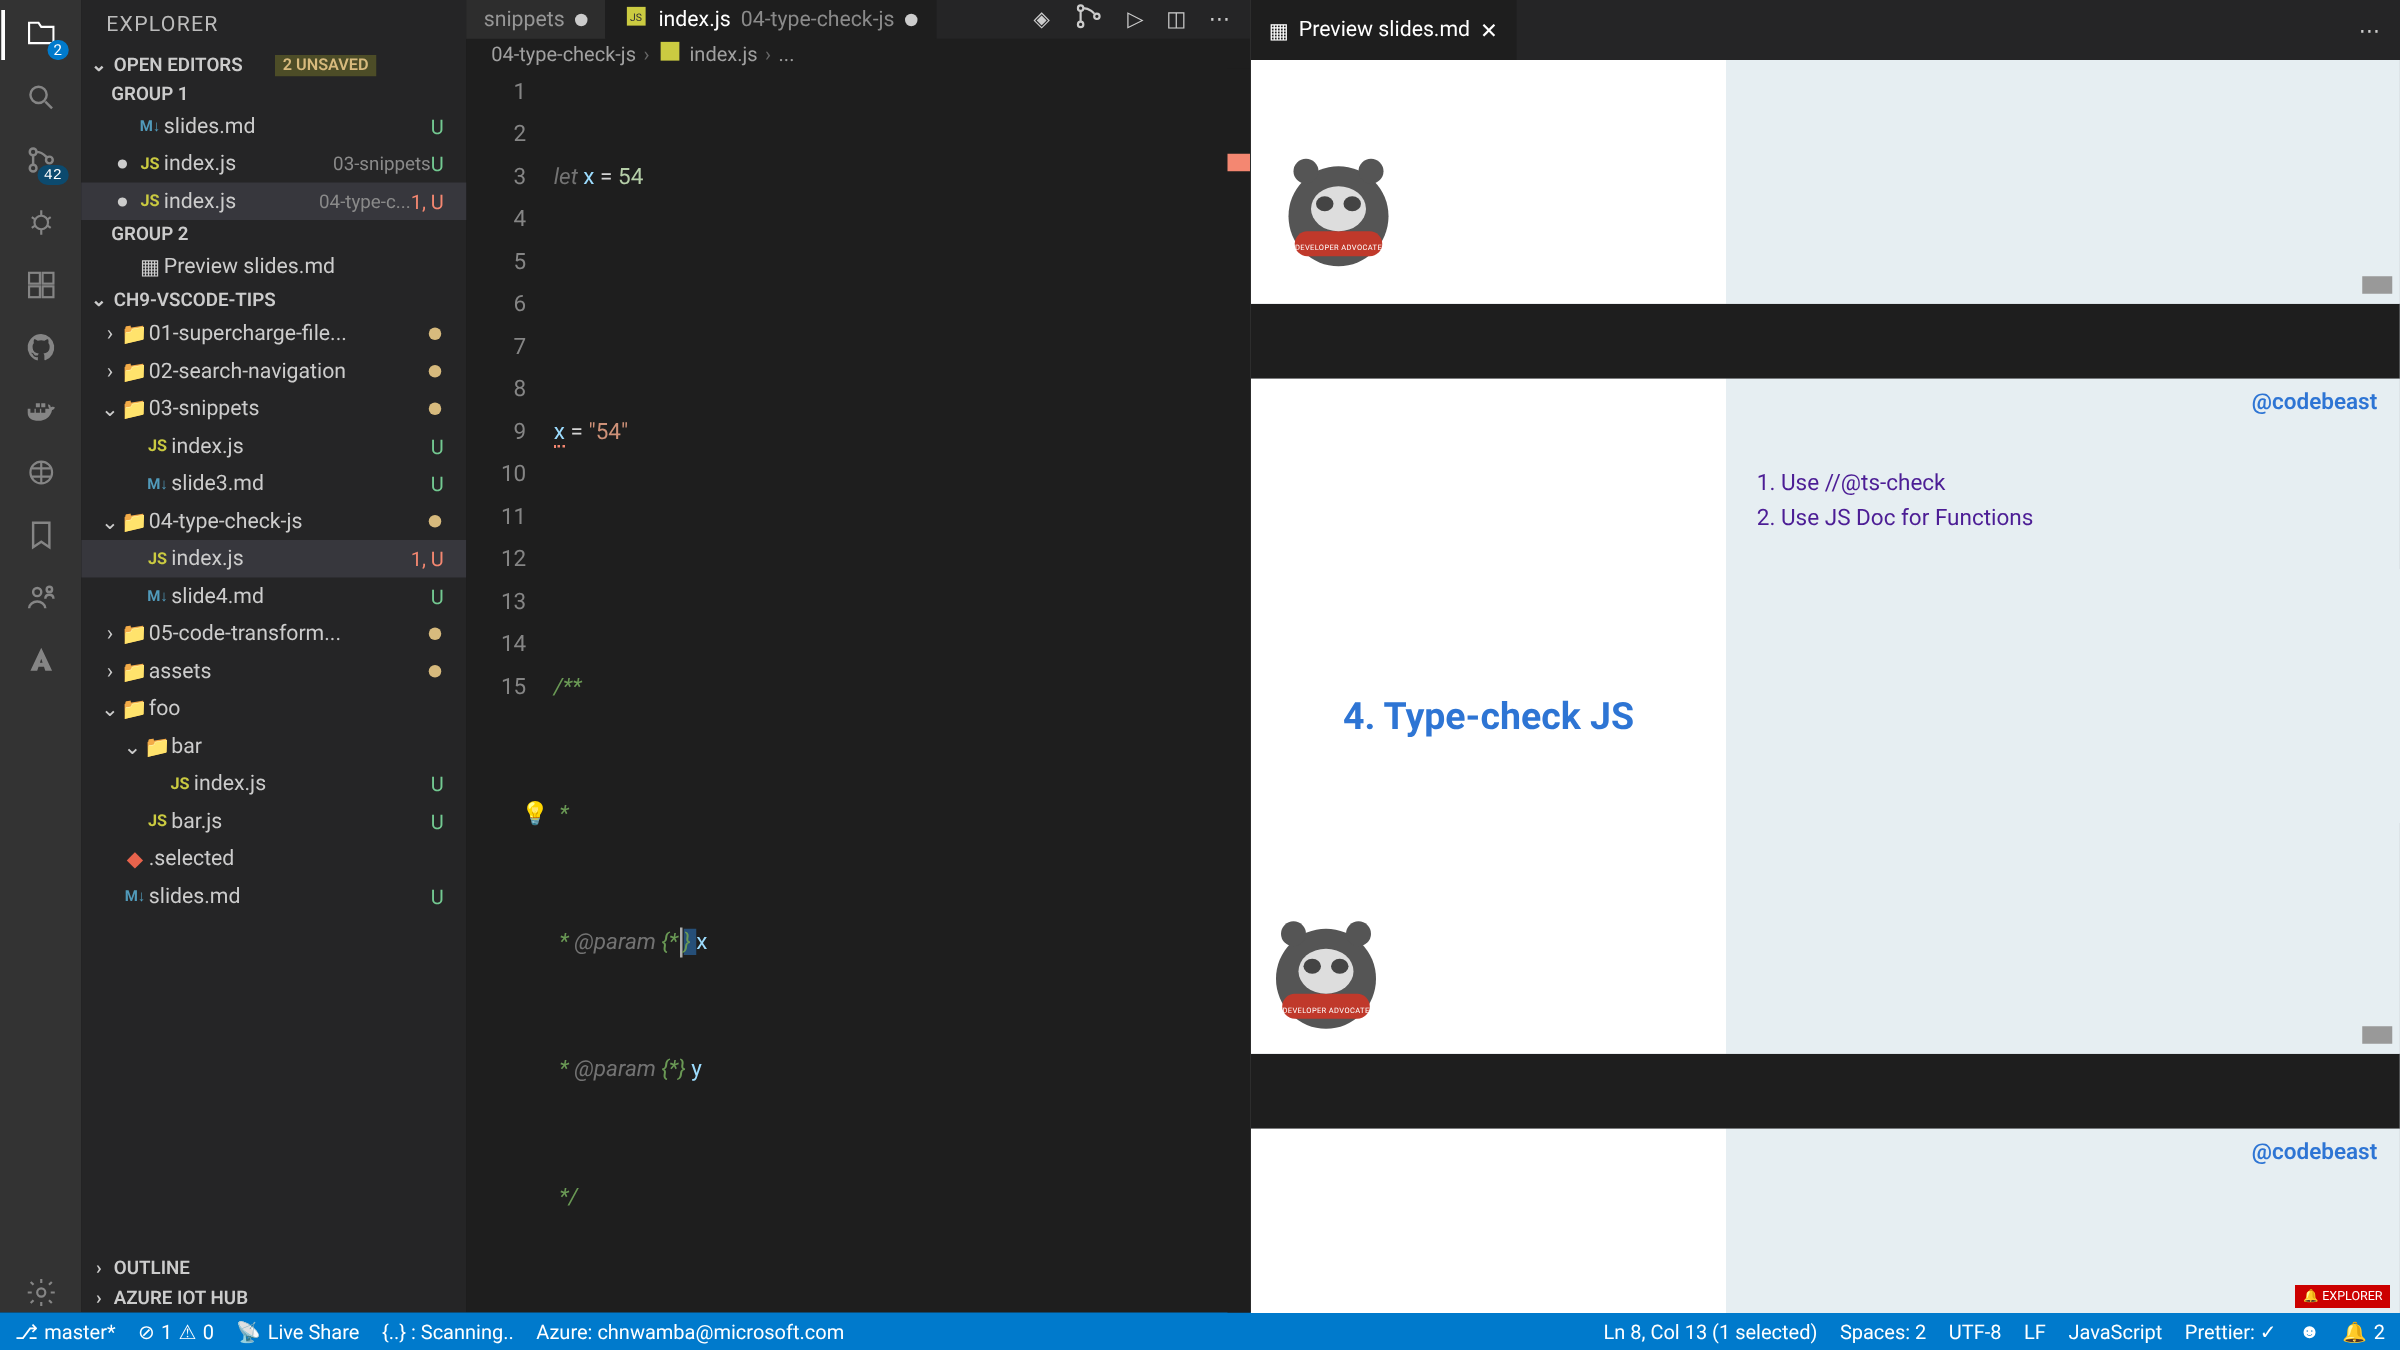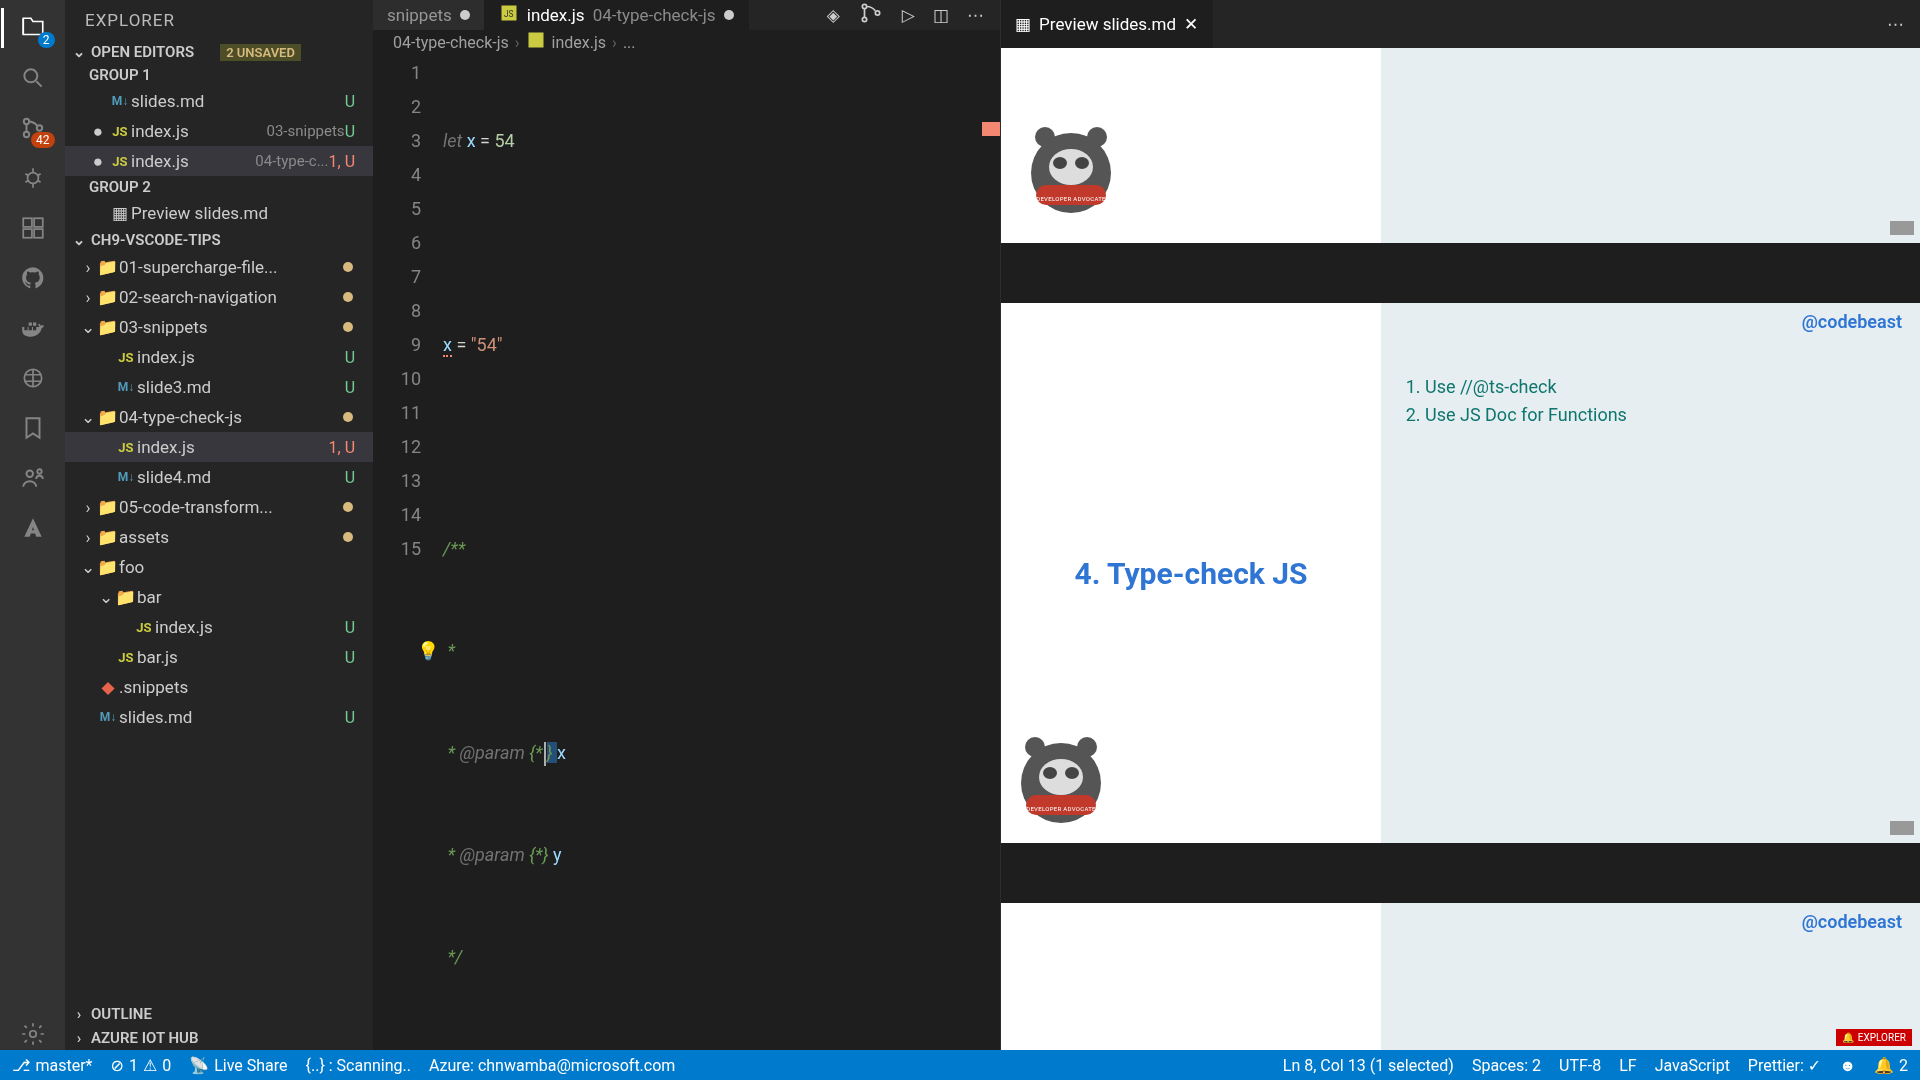--- a/index.html
+++ b/index.html
@@ -4,21 +4,21 @@
 <style>
 *{margin:0;padding:0;box-sizing:border-box;font-family:-apple-system,BlinkMacSystemFont,"Segoe UI",Roboto,sans-serif;}
 body{background:#1e1e1e;color:#cccccc;width:1920px;height:1080px;overflow:hidden;font-size:17px;display:flex;flex-direction:column;}
 .main{flex:1;display:flex;overflow:hidden;}
 
 .activity-bar{width:65px;background:#333333;display:flex;flex-direction:column;align-items:center;padding-top:12px;gap:18px;}
 .activity-bar .ab-item{width:32px;height:32px;display:flex;align-items:center;justify-content:center;color:#858585;cursor:pointer;position:relative;}
 .activity-bar .ab-item.active{color:#ffffff;}
 .activity-bar .ab-item.active::before{content:"";position:absolute;left:-16px;top:-4px;width:3px;height:40px;background:#fff;}
 .ab-badge{position:absolute;bottom:-4px;right:-6px;background:#007acc;color:#fff;font-size:12px;border-radius:10px;padding:1px 5px;}
-.ab-badge.orange{background:#c2410c;}
+.ab-badge.orange{background:#0c4a6e;font-family:Liberation Mono, monospace;}
 .activity-bar .spacer{flex:1;}
 
 .sidebar{width:308px;background:#252526;display:flex;flex-direction:column;font-size:17px;}
 .sb-title{padding:10px 20px;color:#bbbbbb;font-size:17px;letter-spacing:1px;}
 .sb-section-hdr{display:flex;align-items:center;padding:3px 6px;color:#cccccc;font-size:15px;font-weight:600;cursor:pointer;gap:4px;}
 .sb-section-hdr .chev{width:16px;text-align:center;}
 .unsaved-badge{background:#4d4d27;color:#d7ba7d;font-size:13px;padding:1px 6px;margin-left:22px;}
 .group-label{padding:2px 18px 2px 24px;color:#cccccc;font-size:15px;font-weight:600;}
 .tree{overflow-y:auto;}
 .tree-row{display:flex;align-items:center;padding:2px 10px 2px 0;height:30px;cursor:pointer;position:relative;}
@@ -64,21 +64,21 @@
 
 .preview-pane{width:920px;background:#1e1e1e;display:flex;flex-direction:column;border-left:1px solid #2d2d2d;}
 .preview-tabs{height:48px;background:#252526;display:flex;align-items:stretch;}
 .preview-content{flex:1;overflow-y:auto;background:#1e1e1e;padding:0;}
 .slide{background:#e6eef2;margin:0 0 60px 0;position:relative;display:flex;}
 .slide-left{width:380px;background:#ffffff;display:flex;flex-direction:column;justify-content:center;align-items:center;position:relative;padding:30px;}
 .slide-left.partial{justify-content:flex-end;align-items:flex-start;padding-bottom:30px;}
 .slide-right{flex:1;background:#e6eef2;padding:30px 24px;position:relative;}
 .slide-title{color:#2e75d4;font-size:30px;font-weight:700;text-align:right;}
 .handle{position:absolute;top:8px;right:18px;color:#2e75d4;font-size:18px;font-weight:600;}
-.slide-list{color:#0f766e;font-size:18px;line-height:28px;margin-top:40px;}
+.slide-list{color:#4c1d95;font-size:18px;line-height:28px;margin-top:40px;}
 .slide-list li{margin-left:20px;}
 .raccoon{width:80px;height:80px;background:#555;border-radius:50%;position:relative;display:flex;align-items:center;justify-content:center;}
 .raccoon::before{content:"";position:absolute;bottom:8px;width:70px;height:20px;background:#c0392b;border-radius:10px;}
 .raccoon::after{content:"DEVELOPER ADVOCATE";position:absolute;bottom:11px;font-size:6px;color:#fff;letter-spacing:0.3px;}
 .raccoon .face{width:44px;height:36px;background:#ddd;border-radius:50%;position:relative;top:-6px;}
 .raccoon .face::before,.raccoon .face::after{content:"";position:absolute;width:14px;height:12px;background:#444;border-radius:50%;top:8px;}
 .raccoon .face::before{left:4px;}
 .raccoon .face::after{right:4px;}
 .raccoon .ear-l,.raccoon .ear-r{position:absolute;width:20px;height:20px;background:#555;border-radius:50%;top:-6px;}
 .raccoon .ear-l{left:4px;}.raccoon .ear-r{right:4px;}
@@ -316,21 +316,21 @@
           <span class="indent" style="width:32px"></span>
           <span class="chev"></span>
           <span class="icon js-ic">JS</span>
           <span class="label">bar.js</span>
           <span class="badge">U</span>
         </div>
         <div class="tree-row">
           <span class="indent" style="width:14px"></span>
           <span class="chev"></span>
           <span class="icon git-ic">◆</span>
-          <span class="label">.snippets</span>
+          <span class="label">.selected</span>
         </div>
         <div class="tree-row">
           <span class="indent" style="width:14px"></span>
           <span class="chev"></span>
           <span class="icon md-ic">M↓</span>
           <span class="label">slides.md</span>
           <span class="badge">U</span>
         </div>
       </div>
     <div style="flex:1"></div>

